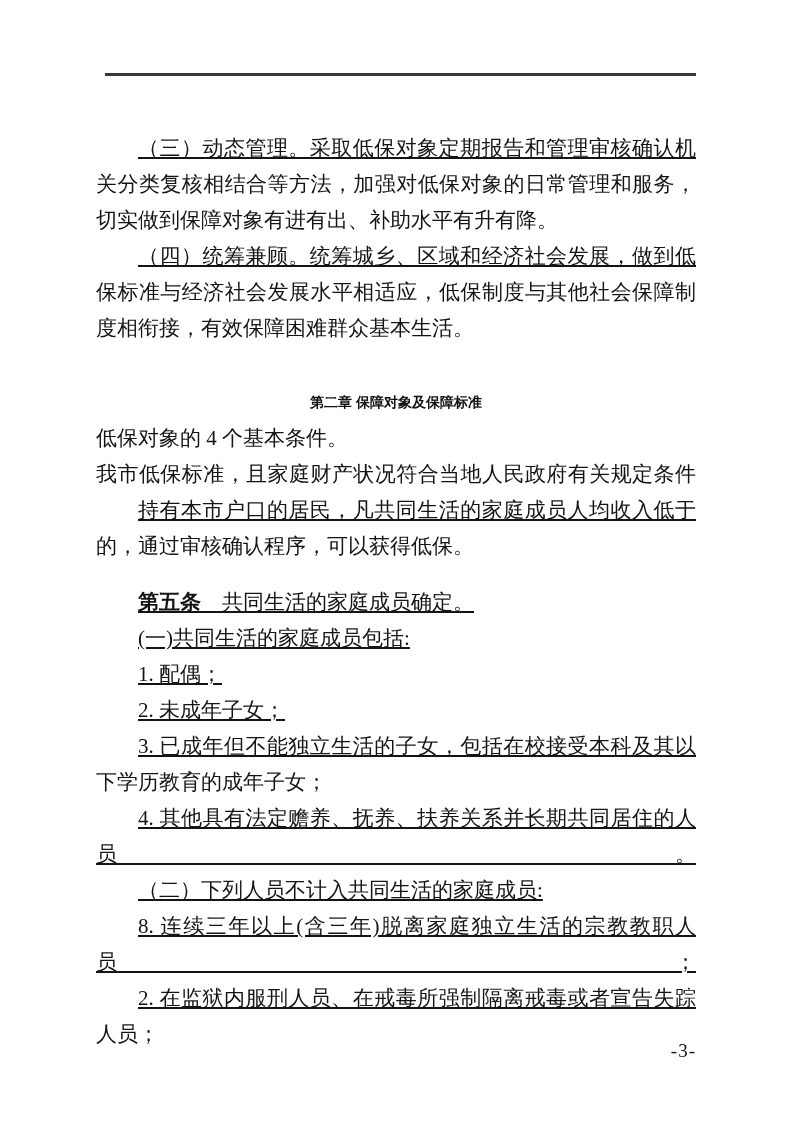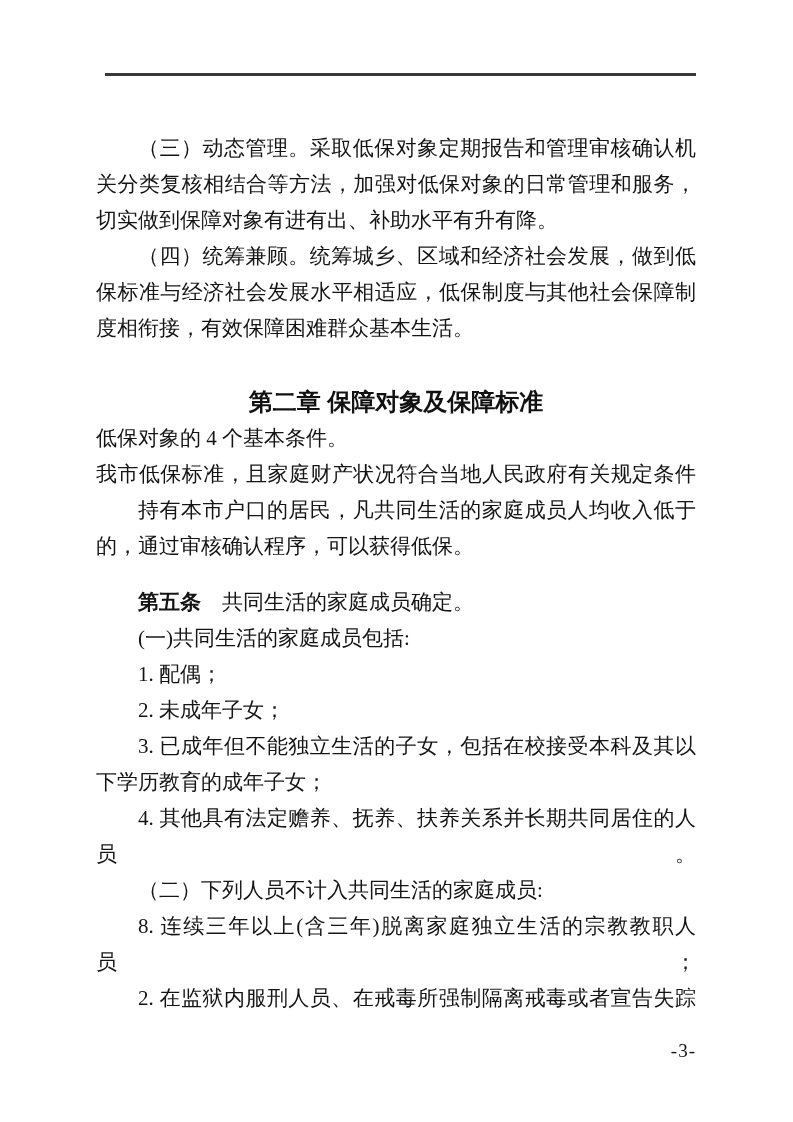--- a/index.html
+++ b/index.html
@@ -35,35 +35,36 @@
   .line {
     text-align: justify;
     text-align-last: left;
     white-space: pre-wrap;
   }
   .line.fill {
     text-align-last: justify;
   }
   .line.indent {
     text-indent: 2em;
+    text-decoration: underline;
   }
   .line.gap-sm {
     margin-top: 20px;
   }
   .art {
     font-family: "Liberation Sans", "DejaVu Sans", sans-serif;
     font-weight: bold;
   }
   .chapter-heading {
     margin-top: 38px;
     line-height: 36px;
     text-align: center;
     font-family: "Liberation Sans", "DejaVu Sans", sans-serif;
     font-weight: bold;
-    font-size: 24px;
+    font-size: 14px;
     color: #111111;
   }
   .page-number {
     position: absolute;
     right: 97px;
     top: 1040px;
     font-size: 19px;
     line-height: 22px;
     color: #141414;
     letter-spacing: 1px;
@@ -94,17 +95,18 @@
         <div class="line indent gap-sm"><span class="art">第五条</span>　共同生活的家庭成员确定。</div>
         <div class="line indent">(一)共同生活的家庭成员包括:</div>
         <div class="line indent">1. 配偶；</div>
         <div class="line indent">2. 未成年子女；</div>
         <div class="line fill indent">3. 已成年但不能独立生活的子女，包括在校接受本科及其以</div>
         <div class="line">下学历教育的成年子女；</div>
         <div class="line fill indent">4. 其他具有法定赡养、抚养、扶养关系并长期共同居住的人员。</div>
         <div class="line indent">（二）下列人员不计入共同生活的家庭成员:</div>
         <div class="line fill indent">8. 连续三年以上(含三年)脱离家庭独立生活的宗教教职人员；</div>
         <div class="line fill indent">2. 在监狱内服刑人员、在戒毒所强制隔离戒毒或者宣告失踪</div>
+        <div class="line">人员；</div>
       </div>
   </div>
 
   <div class="page-number">-3-</div>
 </div>
 
 </body></html>

